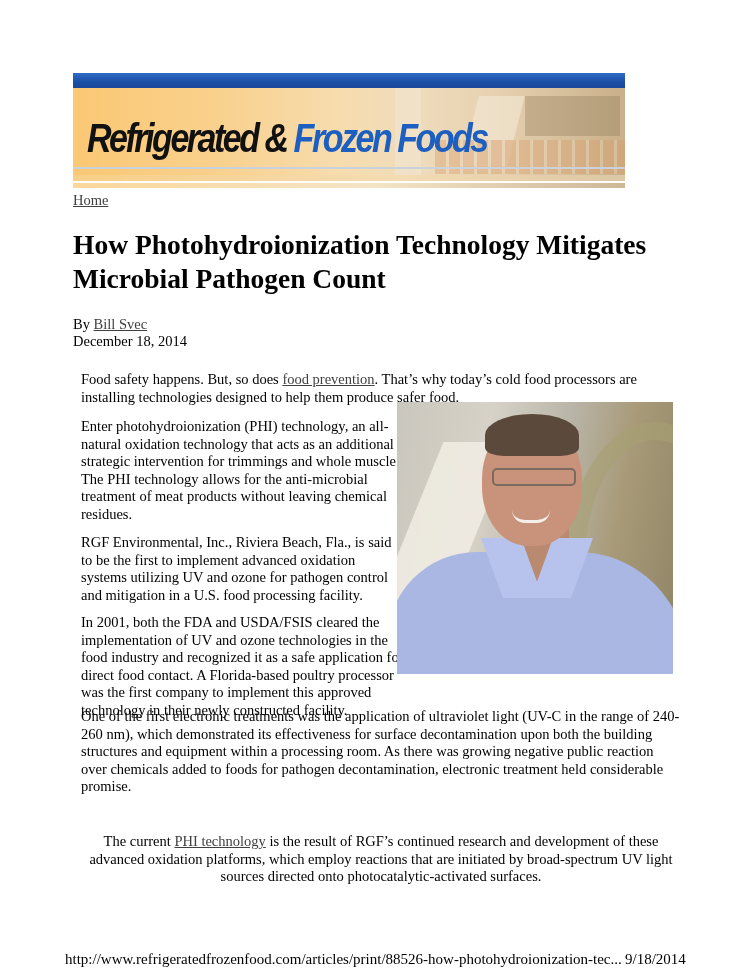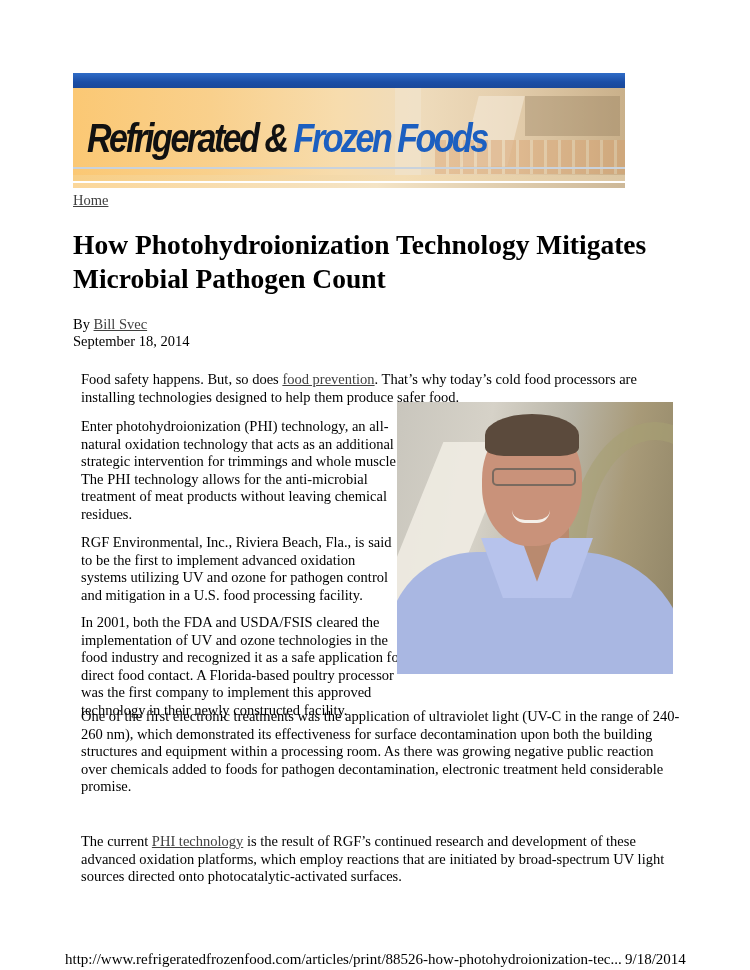--- a/index.html
+++ b/index.html
@@ -40,21 +40,21 @@
            font-size: 27.5px; font-weight: bold; line-height: 34px; }
 
   .byline { position: absolute; left: 73px; top: 316px; font-size: 14.5px; line-height: 17px; }
 
   .para { position: absolute; margin: 8px; font-size: 14.5px; line-height: 17.6px; }
   .p-intro { left: 73px; top: 363px; width: 600px; }
   .p1 { left: 73px; top: 410px; width: 322px; }
   .p2 { left: 73px; top: 526px; width: 322px; }
   .p3 { left: 73px; top: 606px; width: 332px; }
   .p4 { left: 73px; top: 700px; width: 600px; }
-  .p5 { left: 73px; top: 825px; width: 600px; }
+  .p5 { left: 73px; top: 825px; width: 600px; text-align: center; }
 
   .photo { position: absolute; left: 397px; top: 402px; width: 276px; height: 272px; overflow: hidden;
            background: #c8c2b5; }
   .photo .bg1 { position: absolute; left: 0; top: 0; width: 100%; height: 100%;
                 background: linear-gradient(100deg, #c9c6bd 0%, #d6d2c8 30%, #b8b4a6 55%, #a89a78 75%, #8f8466 100%); }
   .photo .blade { position: absolute; left: 10px; top: 40px; width: 70px; height: 180px; background: #f1ede4;
                   transform: skewX(-22deg); opacity: .85; }
   .photo .arc { position: absolute; left: 170px; top: 20px; width: 140px; height: 240px; border-radius: 50%;
                 border: 18px solid #a6a073; opacity: .6; }
   .photo .shirt { position: absolute; left: -10px; top: 150px; width: 300px; height: 160px;
@@ -98,21 +98,21 @@
   <div class="banner-gap"></div>
   <div class="banner-stripe3"></div>
 </div>
 
 <a class="home-link" href="#">Home</a>
 
 <h1 class="title">How Photohydroionization Technology Mitigates Microbial Pathogen Count</h1>
 
 <div class="byline">
   <span>By </span><a href="#">Bill Svec</a><br>
-  <span>September 18, 2014</span>
+  <span>December 18, 2014</span>
 </div>
 
 <p class="para p-intro"><span>Food safety happens. But, so does </span><a href="#">food prevention</a><span>. That’s why today’s cold food processors are installing technologies designed to help them produce safer food.</span></p>
 
 <p class="para p1">Enter photohydroionization (PHI) technology, an all-natural oxidation technology that acts as an additional strategic intervention for trimmings and whole muscle. The PHI technology allows for the anti-microbial treatment of meat products without leaving chemical residues.</p>
 <p class="para p2">RGF Environmental, Inc., Riviera Beach, Fla., is said to be the first to implement advanced oxidation systems utilizing UV and ozone for pathogen control and mitigation in a U.S. food processing facility.</p>
 <p class="para p3">In 2001, both the FDA and USDA/FSIS cleared the implementation of UV and ozone technologies in the food industry and recognized it as a safe application for direct food contact. A Florida-based poultry processor was the first company to implement this approved technology in their newly constructed facility.</p>
 
 <div class="photo" title="Portrait of Bill Svec">
   <div class="bg1"></div>

